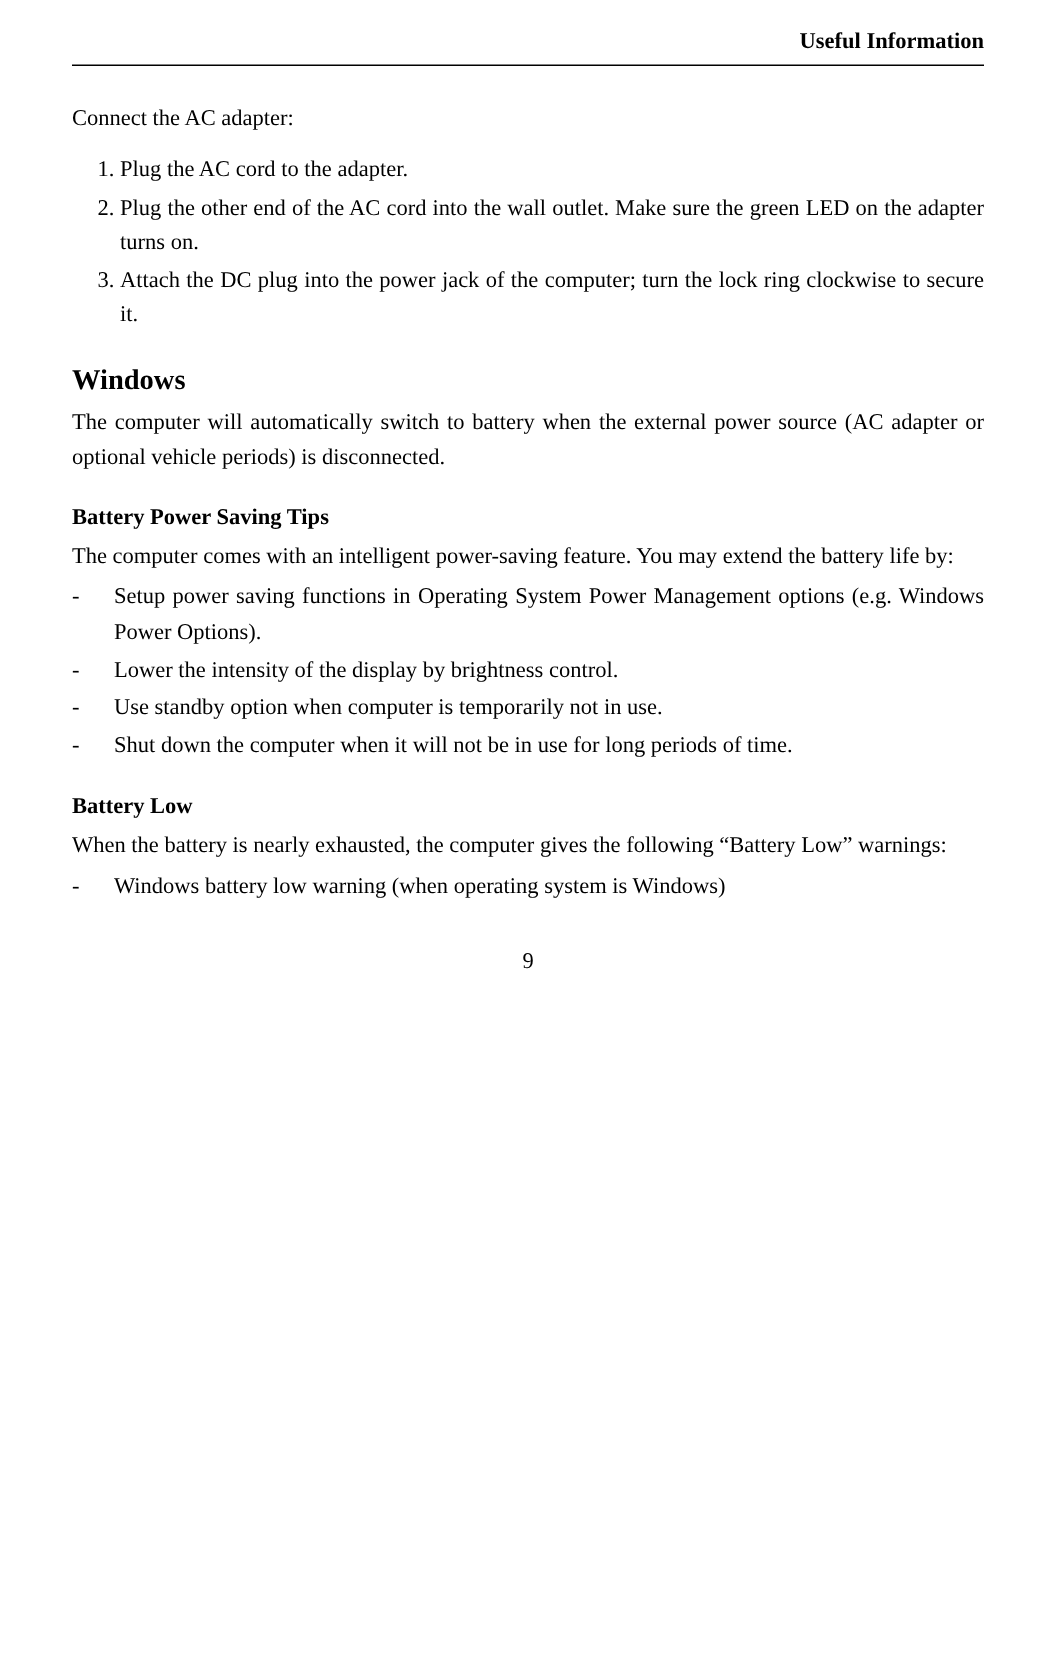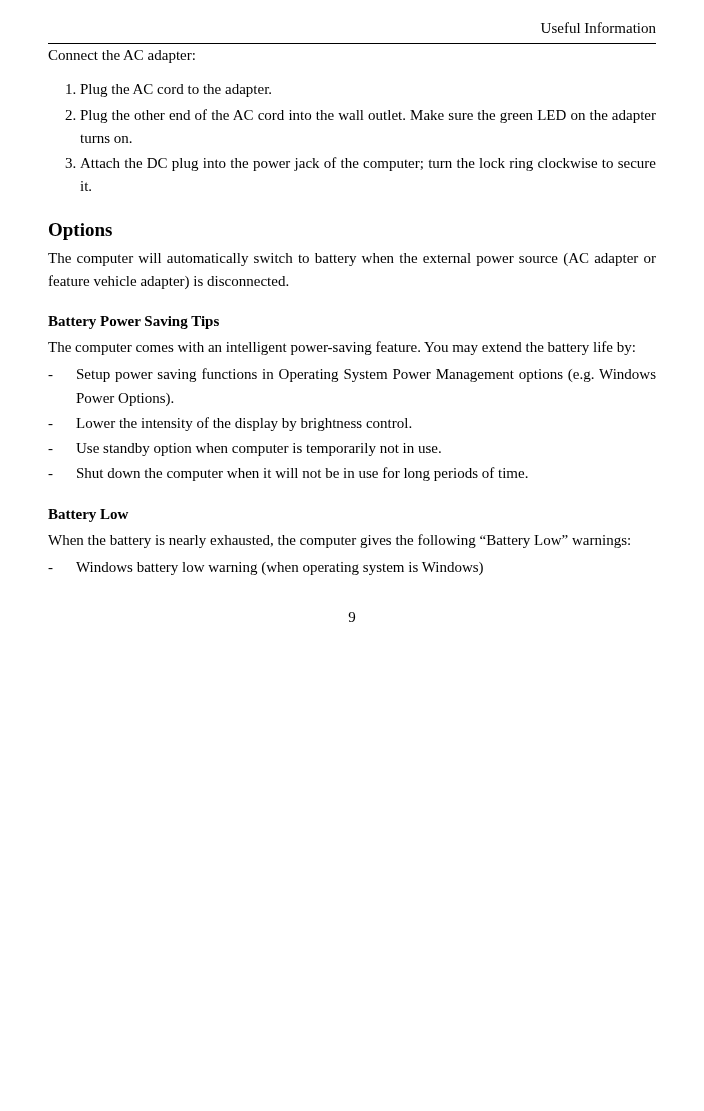--- a/index.html
+++ b/index.html
@@ -13,24 +13,25 @@
       min-height: 1111px;
       background: #ffffff;
       font-family: "Times New Roman", Times, serif;
       font-size: 15px;
       color: #000000;
       padding: 20px 48px 40px 48px;
     }
 
     .page-header {
       text-align: right;
-      font-weight: normal;
+      font-weight: bold;
       font-size: 15px;
       border-bottom: 1px solid #000;
       padding-bottom: 6px;
+      margin-bottom: 24px;
     }
 
     .section {
       margin-bottom: 20px;
     }
 
     .section-title-bold {
       font-weight: bold;
       font-size: 15px;
       margin-bottom: 6px;
@@ -109,22 +110,22 @@
     <li>Plug the AC cord to the adapter.</li>
     <li>Plug the other end of the AC cord into the wall outlet. Make sure the green LED on the adapter turns on.</li>
     <li>Attach the DC plug into the power jack of the computer; turn the lock ring clockwise to secure it.</li>
   </ol>
 </div>
 
 <div class="section">
 </div>
 
 <div class="section">
-  <div class="section-title-large">Options</div>
-  <p class="body-text">The computer will automatically switch to battery when the external power source (AC adapter or feature vehicle adapter) is disconnected.</p>
+  <div class="section-title-large">Windows</div>
+  <p class="body-text">The computer will automatically switch to battery when the external power source (AC adapter or optional vehicle periods) is disconnected.</p>
 </div>
 
 <div class="section">
   <div class="section-title-bold">Battery Power Saving Tips</div>
   <p class="body-text">The computer comes with an intelligent power-saving feature. You may extend the battery life by:</p>
   <div class="dash-list">
     <div class="dash-item">
       <span class="dash-symbol">-</span>
       <span class="dash-content">Setup power saving functions in Operating System Power Management options (e.g. Windows Power Options).</span>
     </div>

